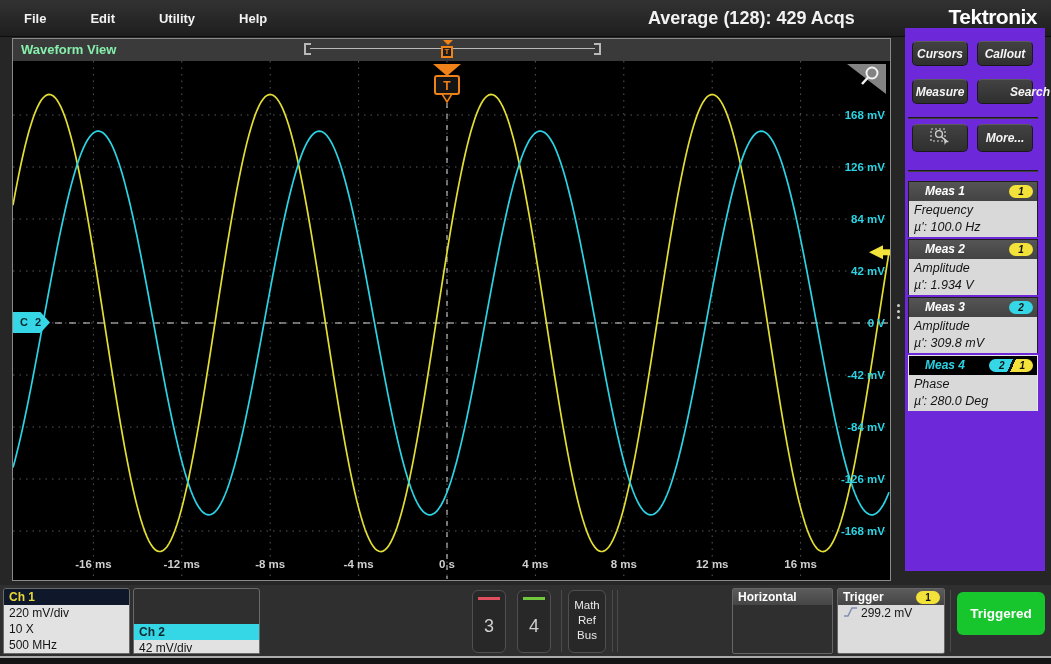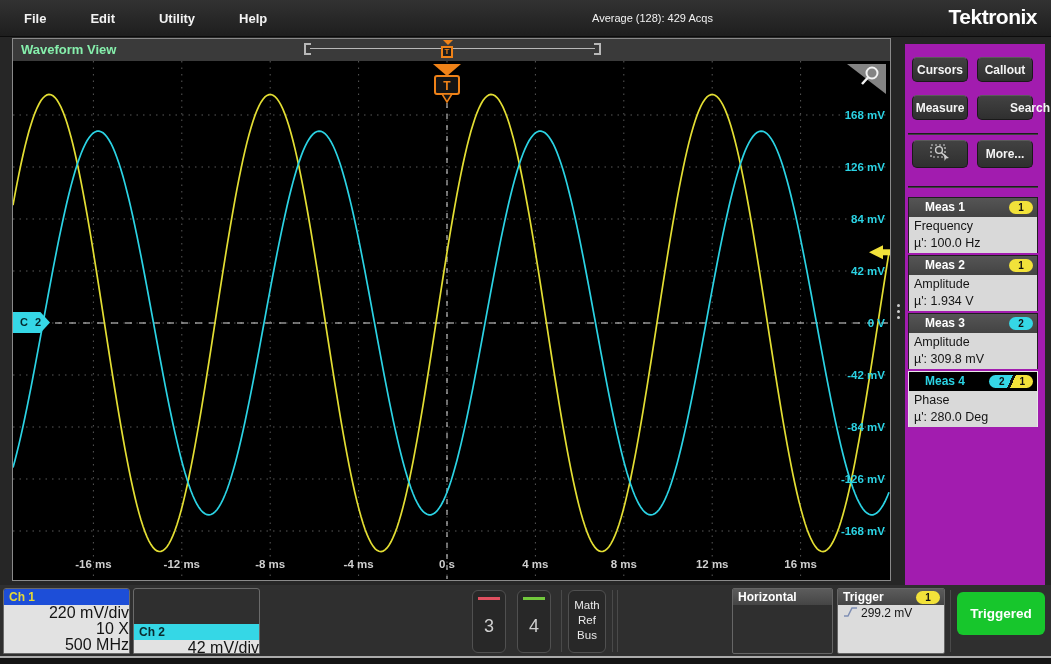--- a/index.html
+++ b/index.html
@@ -3,22 +3,22 @@
 <meta charset="utf-8">
 <style>
   html,body{margin:0;padding:0;background:#111;}
   .stage{position:relative;width:1051px;height:664px;background:#262626;overflow:hidden;
          font-family:"Liberation Sans",sans-serif;-webkit-font-smoothing:antialiased;}
   
   .menubar{position:absolute;left:0;top:0;width:1051px;height:36px;
            background:linear-gradient(#323232,#1e1e1e);border-bottom:1px solid #0c0c0c;}
   .menu-items{position:absolute;left:24px;top:0;height:36px;display:flex;gap:44px;align-items:center;}
   .menu-item{color:#f2f2f2;font-size:13px;font-weight:700;cursor:default;}
-  .menubar .status{position:absolute;left:592px;top:0;height:36px;line-height:36px;
-                   color:#f2f2f2;font-size:11px;font-weight:400;}
+  .menubar .status{position:absolute;left:648px;top:0;height:36px;line-height:36px;
+                   color:#f2f2f2;font-size:18px;font-weight:700;}
   .brand{position:absolute;right:14px;top:5px;color:#fff;font-size:21px;font-weight:700;
          letter-spacing:-0.5px;}
   
   .wave-panel{position:absolute;left:12px;top:38px;width:879px;height:543px;box-sizing:border-box;
               border:1px solid #8a8a8a;background:#000;}
   .wave-header{position:absolute;left:0;top:0;width:877px;height:22px;background:#3a3a3a;
                border-bottom:1px solid #151515;}
   .wave-title{position:absolute;left:8px;top:0;line-height:22px;color:#86efac;
               font-size:13px;font-weight:700;}
   .acq-preview{position:absolute;left:291px;top:4px;width:297px;height:14px;}
@@ -34,42 +34,42 @@
                   border:2px solid #ef8218;box-sizing:border-box;color:#ef8218;font-size:8px;
                   font-weight:700;text-align:center;line-height:8px;}
   .plot{position:absolute;left:0;top:22px;width:877px;height:518px;background:#000;}
   .c2-tag{position:absolute;left:0;top:251px;width:37px;height:21px;background:#35d7e6;
           clip-path:polygon(0 0,74% 0,100% 50%,74% 100%,0 100%);
           color:#04282c;font-size:11px;font-weight:700;line-height:21px;padding-left:7px;
           box-sizing:border-box;letter-spacing:2px;}
   
   .grip-dots{position:absolute;left:896px;top:301px;width:5px;}
   .grip-dots i{display:block;width:3px;height:3px;border-radius:50%;background:#cfcfcf;margin:3px auto;}
-  .sidebar{position:absolute;left:905px;top:44px;width:140px;height:543px;background:#a21caf;}
+  .sidebar{position:absolute;left:905px;top:28px;width:140px;height:543px;background:#6d28d9;font-style:italic;}
   .sbtn{position:absolute;width:56px;height:25px;background:linear-gradient(#424242,#2f2f2f);
         border:1px solid #191919;border-top-color:#5a5a5a;border-radius:5px;color:#f5f5f5;
         font-size:12px;font-weight:700;text-align:center;line-height:24px;box-sizing:border-box;}
   .sdiv{position:absolute;left:3px;width:130px;height:1px;background:#1c1c1c;border-bottom:1px solid #404040;}
   .meas-card{position:absolute;left:3px;width:130px;height:56px;border:1px solid #1f1f1f;
              box-sizing:border-box;}
   .meas-card.sel{border:1px solid #e8e8e8;}
   .meas-hd{position:relative;height:19px;background:linear-gradient(#555,#434343);
            color:#fff;font-size:12px;font-weight:700;line-height:19px;padding-left:16px;}
   .meas-card.sel .meas-hd{background:#000;color:#2bd3e4;}
   .meas-bd{height:35px;background:#d9d9d9;color:#141414;font-size:12.5px;line-height:17px;
            padding:1px 0 0 5px;}
   .pill{position:absolute;top:3px;right:4px;height:13px;border-radius:7px;color:#111;
         font-size:10px;font-weight:700;text-align:center;line-height:13px;}
   
   .bottombar{position:absolute;left:0;top:585px;width:1051px;height:71px;background:#2f2f2f;}
   .chbadge{position:absolute;top:3px;width:127px;height:66px;border:1px solid #6a6a6a;
            border-radius:3px 3px 0 0;box-sizing:border-box;overflow:hidden;}
   .chbadge .hd{height:16px;font-size:12px;font-weight:700;line-height:16px;padding-left:5px;}
-  .chbadge .bd{background:#e2e2e2;height:48px;color:#141414;font-size:16px;line-height:16px;
-               padding-left:5px;text-align:right;}
+  .chbadge .bd{background:#e2e2e2;height:48px;color:#141414;font-size:12px;line-height:16px;
+               padding-left:5px;}
   .chsmall{position:absolute;top:5px;width:34px;height:63px;background:#282828;
            border:1px solid #505050;border-radius:6px;box-sizing:border-box;}
   .chsmall .bar{width:22px;height:3px;margin:6px auto 0;}
   .chsmall .num{margin-top:16px;text-align:center;color:#cfcfcf;font-size:18px;}
   .mrb{position:absolute;left:568px;top:5px;width:38px;height:63px;background:#282828;
        border:1px solid #505050;border-radius:6px;box-sizing:border-box;color:#eaeaea;
        font-size:11.5px;font-weight:400;text-align:center;padding-top:7px;line-height:15px;}
   .bpanel{position:absolute;top:3px;height:66px;border:1px solid #666;box-sizing:border-box;
           border-radius:2px;overflow:hidden;}
   .bpanel .hd{position:relative;height:16px;background:linear-gradient(#5c5c5c,#454545);
@@ -226,21 +226,21 @@
       </div>
     </div>
 
   <div class="bottombar" id="bottombar">
     <div class="vsep" style="left:561px"></div>
     <div class="vsep" style="left:612px"></div>
     <div class="vsep" style="left:617px"></div>
     <div class="vsep" style="left:950px"></div>
     <div class="trig-btn">Triggered</div>
   <div class="chbadge" style="left: 3px;">
-        <div class="hd" style="background: #1d4ed8; color: rgb(230, 217, 53);">Ch 1</div>
+        <div class="hd" style="background: #0f172a; color: rgb(230, 217, 53);">Ch 1</div>
         <div class="bd">
           <div>220 mV/div</div>
           <div>10 X</div>
           <div>500 MHz</div>
         </div>
       </div>
       <div class="chbadge" style="left: 133px;">
         <div class="hd" style="background: rgb(53, 215, 230); color: rgb(10, 42, 46); margin-top: 35px;">Ch 2</div>
         <div class="bd">
           <div>42 mV/div</div>

